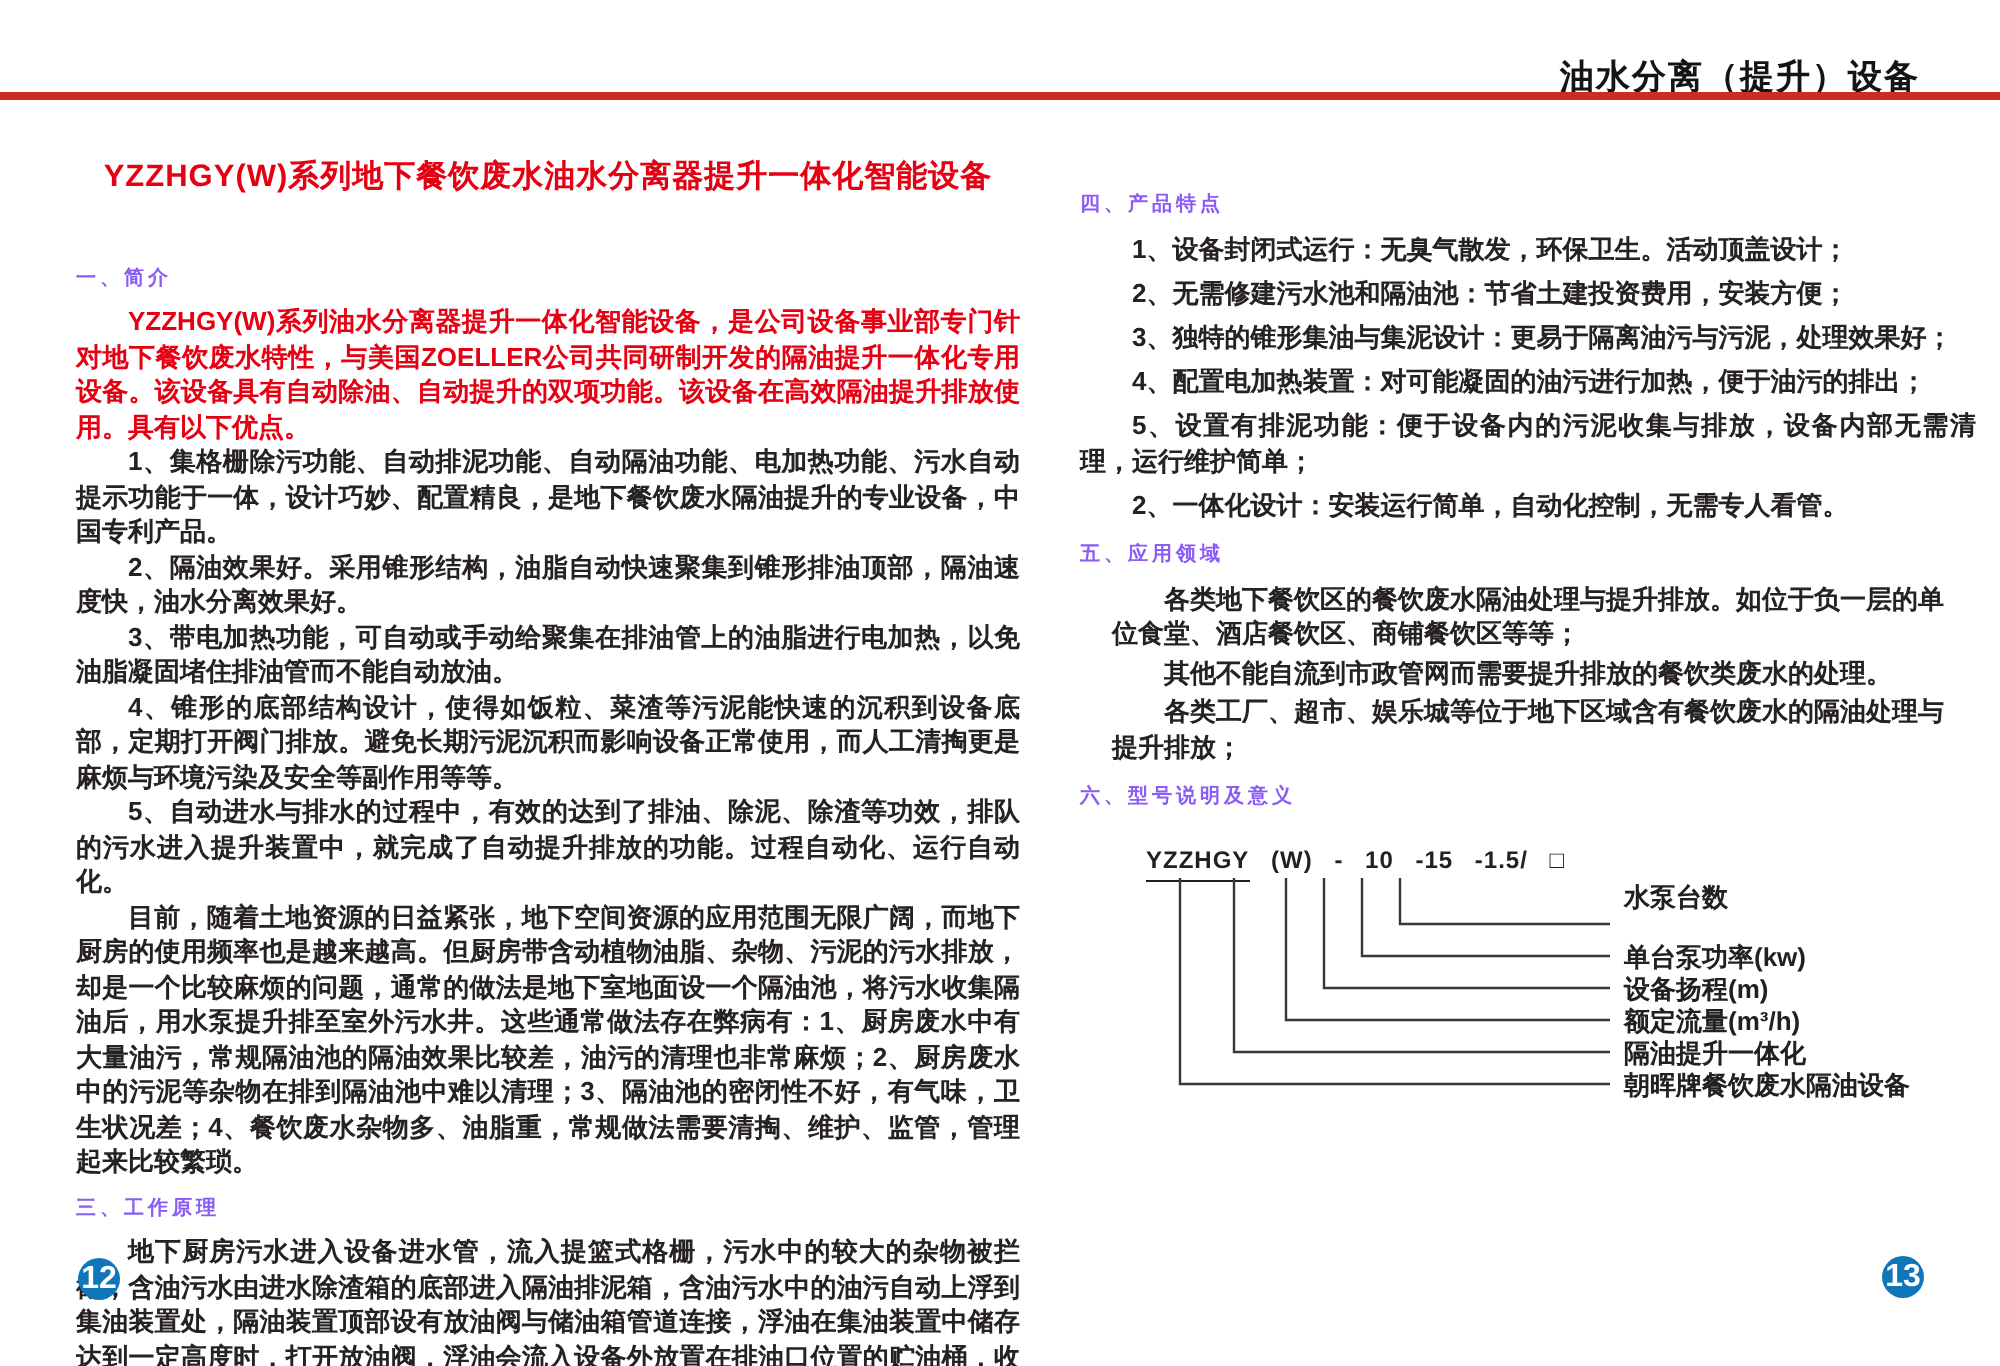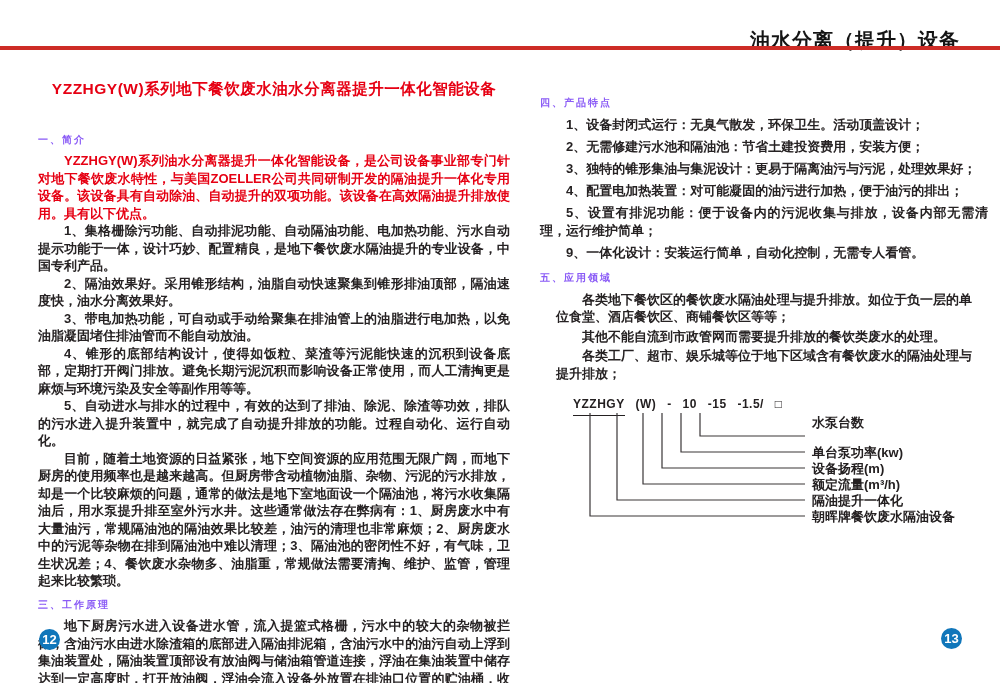--- a/index.html
+++ b/index.html
@@ -5,21 +5,21 @@
   * { margin:0; padding:0; box-sizing:border-box; }
   html,body { background:#ffffff; }
   body { font-family:"Liberation Sans","DejaVu Sans",sans-serif; }
   #page {
     position:relative; width:1000px; height:683px; background:#ffffff;
     overflow:hidden; font-weight:700; color:#262223;
   }
   
   .hdr-title {
     position:absolute; top:27px; right:40px;
-    font-size:20px; letter-spacing:1px; color:#141414;
+    font-size:17px; letter-spacing:1px; color:#141414;
   }
   .hdr-rule {
     position:absolute; top:46px; left:0; width:1000px; height:4px;
     background:#cd2c26;
   }
   
   .col { position:absolute; top:80px; font-size:13px; line-height:17.5px; text-align:justify; }
   #col-left  { left:38px;  width:472px; }
   #col-right { left:540px; top:84px; width:448px; }
   .doc-title {
@@ -35,21 +35,21 @@
   #model-diagram { position:relative; width:448px; height:178px; margin-top:14px; }
   #model-string { position:absolute; left:33px; top:0; font-size:12px; color:#242021; white-space:nowrap; letter-spacing:0.5px; }
   #model-string .seg { display:inline-block; }
   .seg-brand { border-bottom:1.5px solid #242021; padding-bottom:1px; }
   .seg-gap { margin-left:7px; }
   #model-lines { position:absolute; left:0; top:0; }
   .model-label { position:absolute; left:272px; font-size:13px; color:#242021; white-space:nowrap; }
   
   .page-badge {
     position:absolute; width:21px; height:21px; border-radius:50%;
-    background:#1076ba; color:#ffffff; font-size:13px;
+    background:#1076ba; color:#ffffff; font-size:16px;
     display:flex; align-items:center; justify-content:center;
   }
   #badge-12 { left:39px;  top:629px; }
   #badge-13 { left:941px; top:628px; }
 </style>
 </head>
 <body>
 
 <div id="page">
 
@@ -74,27 +74,28 @@
   </div>
 
   <div class="col" id="col-right">
 
     <h3 class="sec" style="margin-top:10px">四、产品特点</h3>
     <p class="feature">1、设备封闭式运行：无臭气散发，环保卫生。活动顶盖设计；</p>
     <p class="feature">2、无需修建污水池和隔油池：节省土建投资费用，安装方便；</p>
     <p class="feature">3、独特的锥形集油与集泥设计：更易于隔离油污与污泥，处理效果好；</p>
     <p class="feature">4、配置电加热装置：对可能凝固的油污进行加热，便于油污的排出；</p>
     <p class="feature">5、设置有排泥功能：便于设备内的污泥收集与排放，设备内部无需清理，运行维护简单；</p>
-    <p class="feature">9、一体化设计：安装运行简单，自动化控制，无需专人看管。</p>
+    <p class="feature">2、一体化设计：安装运行简单，自动化控制，无需专人看管。</p>
 
     <h3 class="sec" style="margin-top:8px">五、应用领域</h3>
     <p class="field">各类地下餐饮区的餐饮废水隔油处理与提升排放。如位于负一层的单位食堂、酒店餐饮区、商铺餐饮区等等；</p>
     <p class="field">其他不能自流到市政管网而需要提升排放的餐饮类废水的处理。</p>
     <p class="field">各类工厂、超市、娱乐城等位于地下区域含有餐饮废水的隔油处理与提升排放；</p>
 
+    <h3 class="sec" style="margin-top:8px">六、型号说明及意义</h3>
 
     <div id="model-diagram">
       <div id="model-string">
         <span class="seg seg-brand">YZZHGY</span>
         <span class="seg seg-gap">(W)</span>
         <span class="seg seg-gap">-</span>
         <span class="seg seg-gap">10</span>
         <span class="seg seg-gap">-15</span>
         <span class="seg seg-gap">-1.5/</span>
         <span class="seg seg-gap">□</span>

